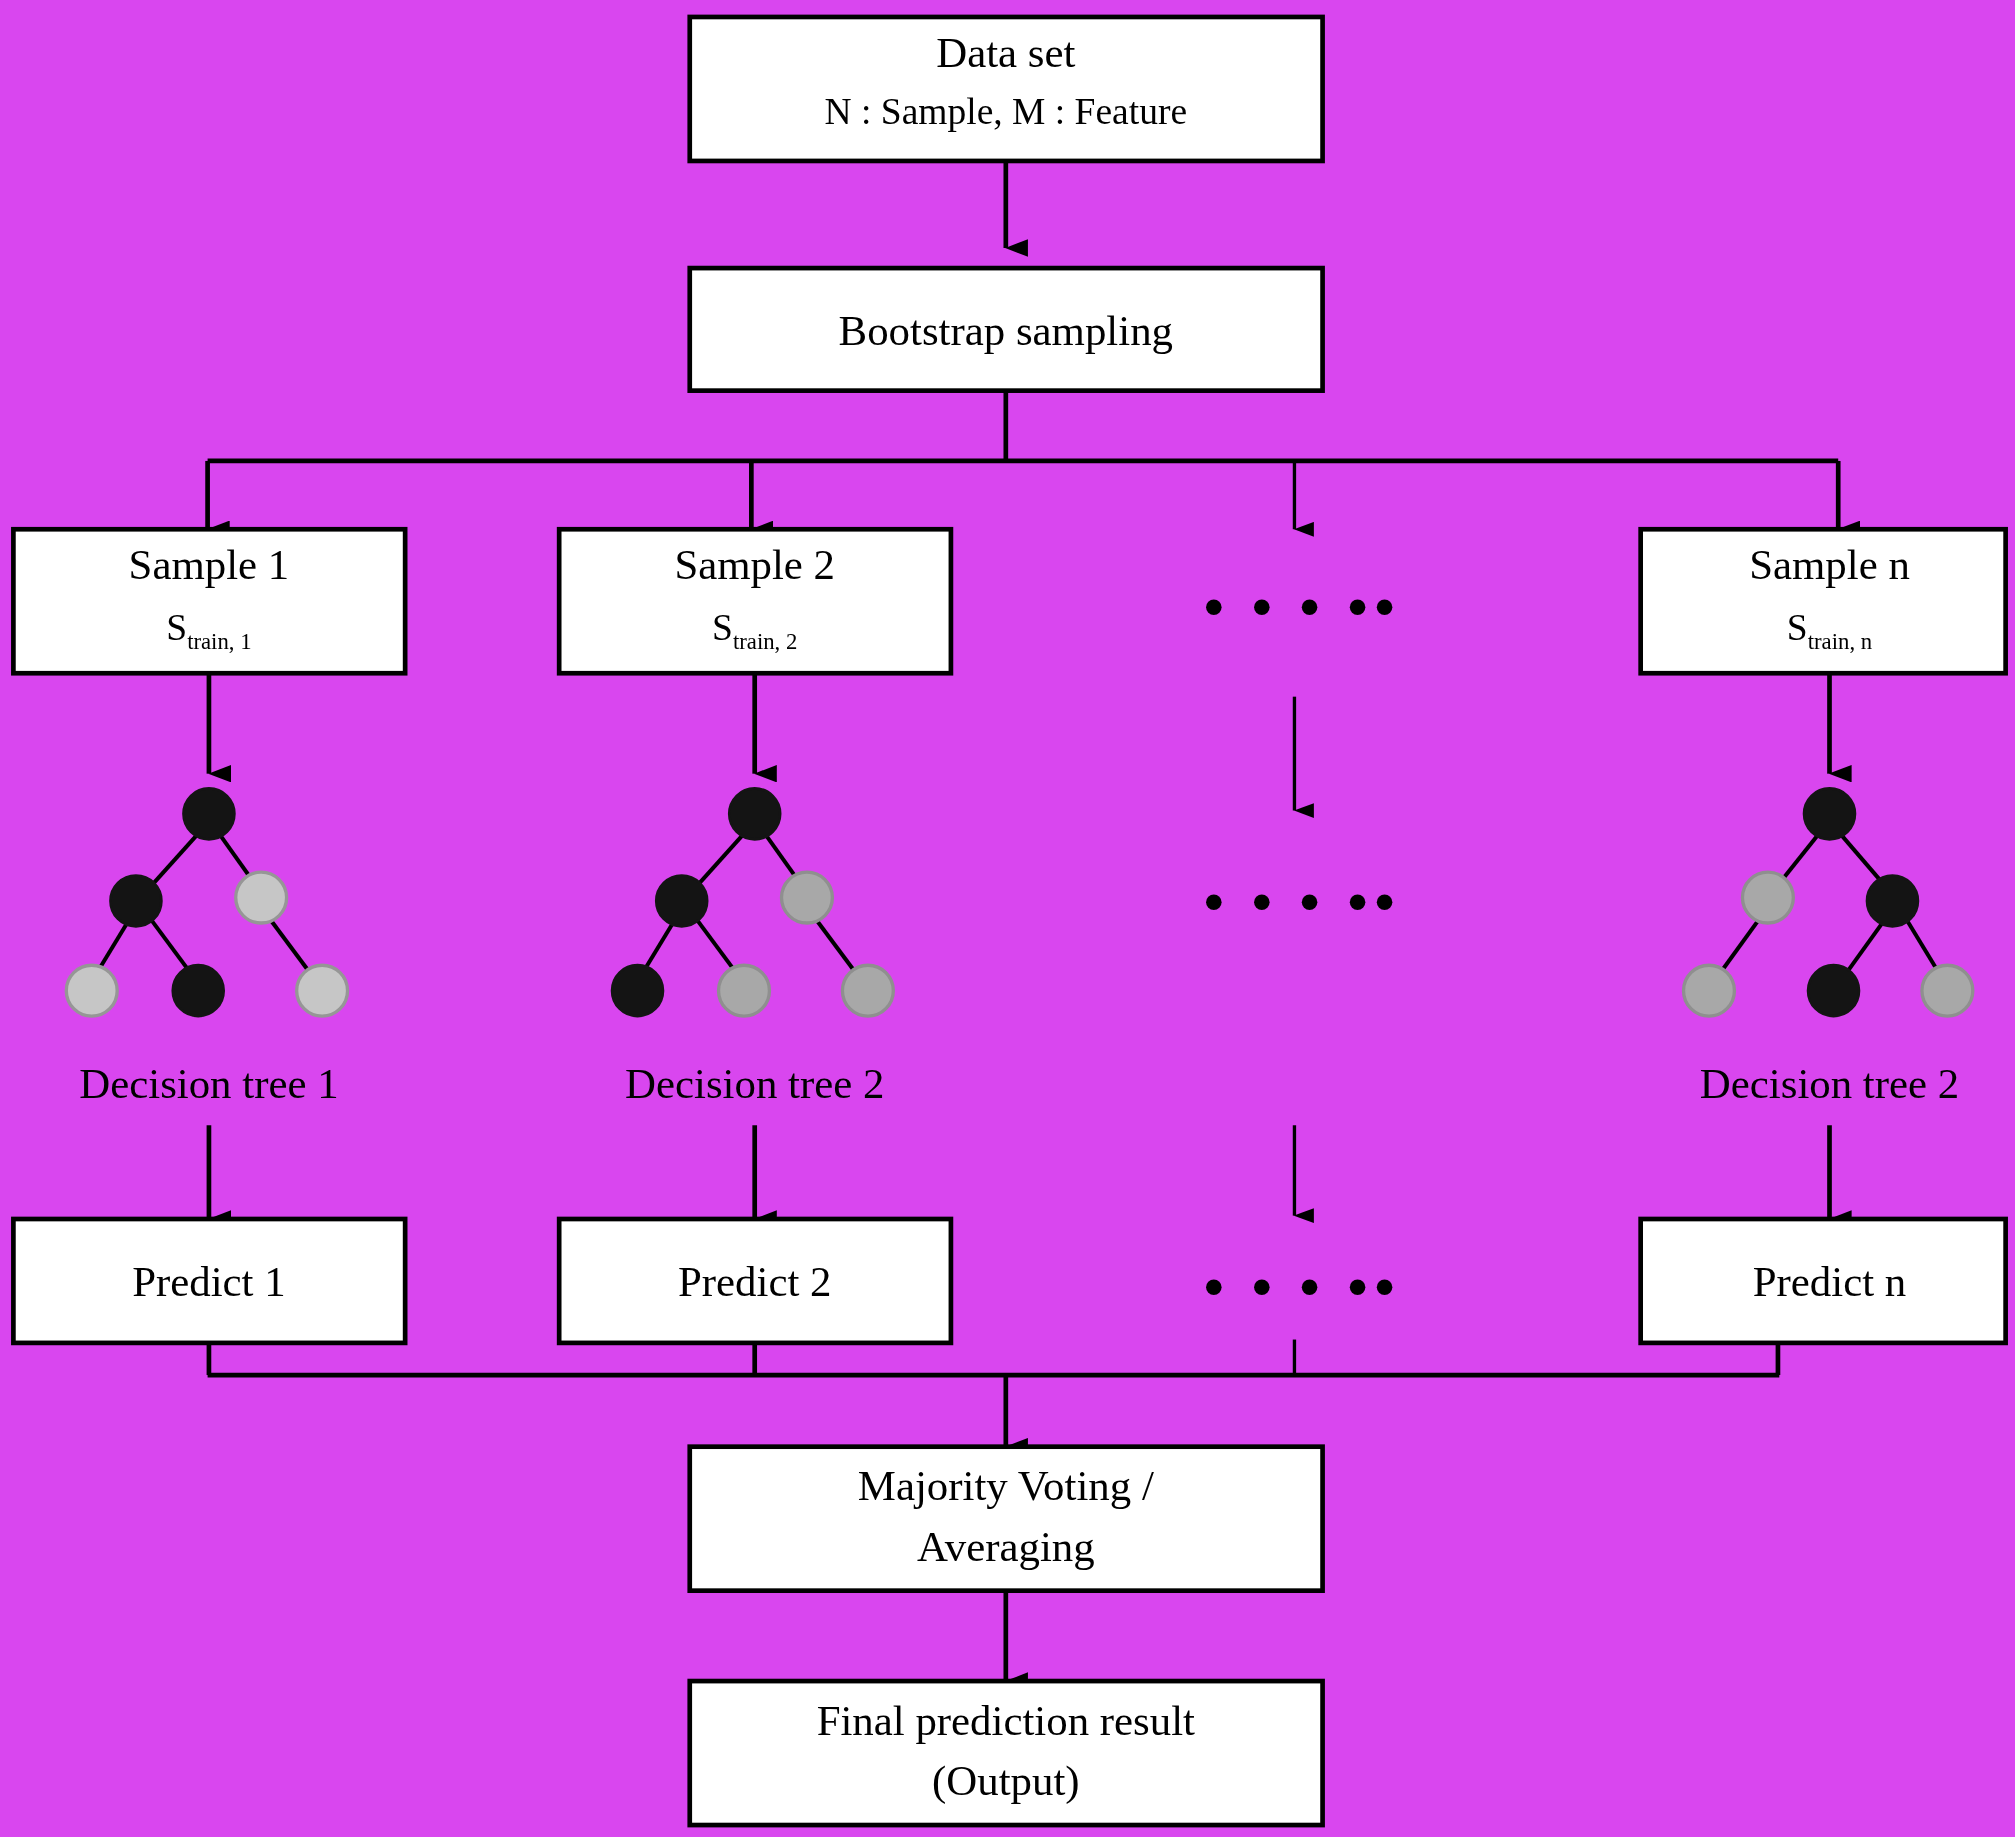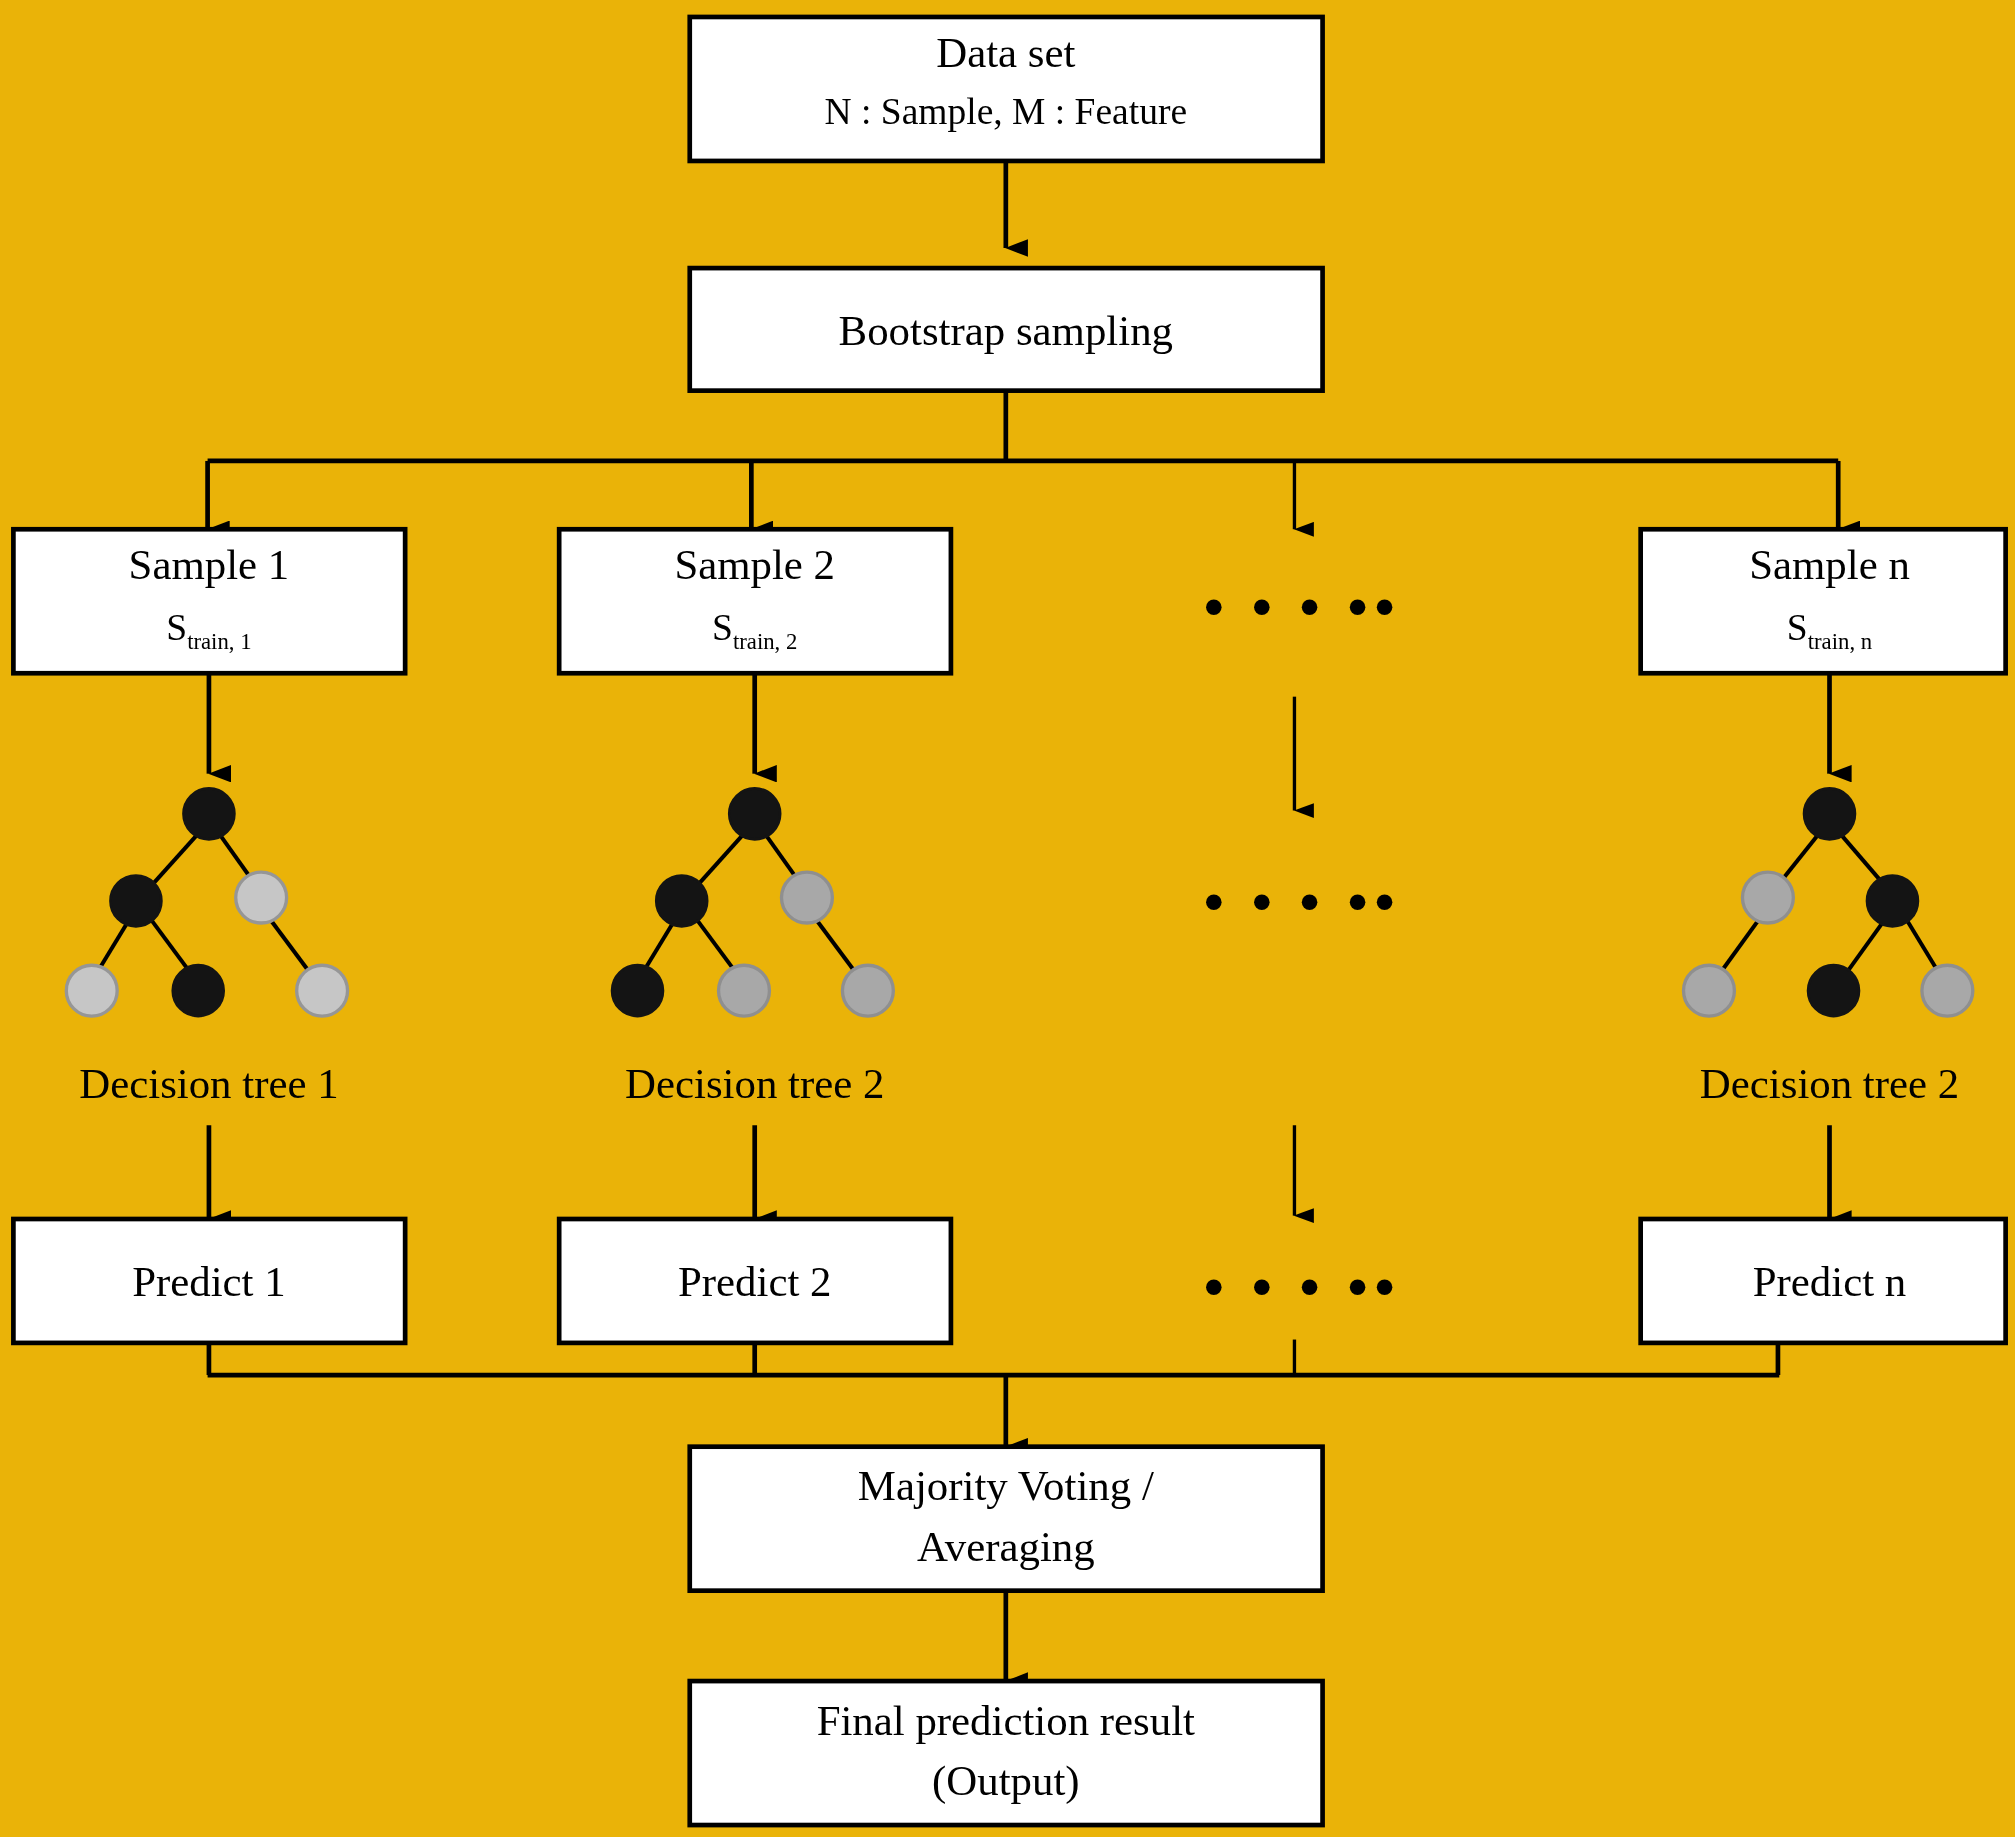--- a/index.html
+++ b/index.html
@@ -1,17 +1,17 @@
 <!DOCTYPE html>
 <html style="font-size:10.7px"><head>
 <meta charset="utf-8">
 <style>
   html,body{margin:0;padding:0;background:#ffffff;}
   body{width:2015px;height:1838px;overflow:hidden;font-family:"Liberation Serif","DejaVu Serif",serif;}
-  #stage{position:relative;width:2015px;height:1838px;background:#eab308;}
+  #stage{position:relative;width:2015px;height:1838px;background:#d946ef;}
   svg{position:absolute;top:0;left:0;width:2015px;height:1838px;}
   .boxtext{font-family:"Liberation Serif","DejaVu Serif",serif;fill:#000;text-anchor:middle;}
   .t-main{font-size:64px;}
   .t-sub{font-size:56px;}
   .t-sm{font-size:34px;}
   .t-label{font-size:64px;}
   .t-dots{font-size:86px;letter-spacing:10px;font-weight:bold;}
   rect.box{fill:#ffffff;stroke:#000000;stroke-width:7;}
   line.conn,path.conn{stroke:#000000;fill:none;}
   .thick{stroke-width:7;}

